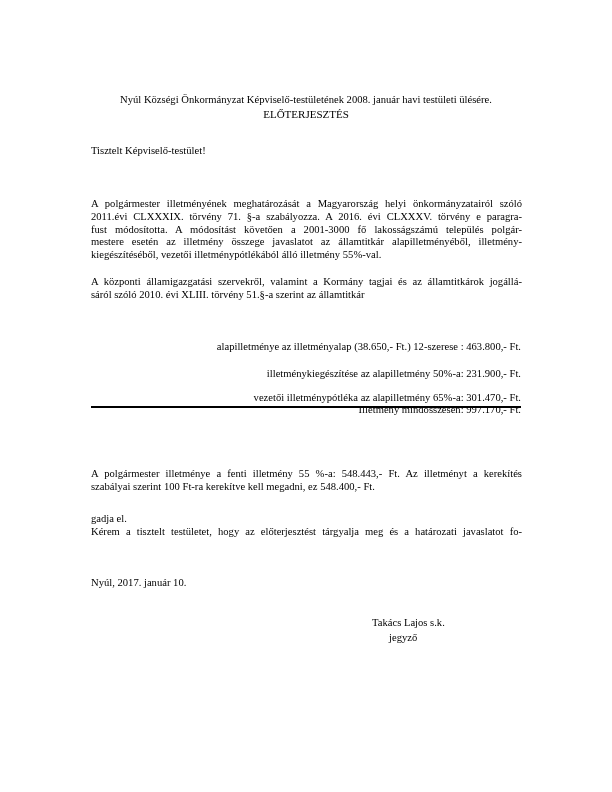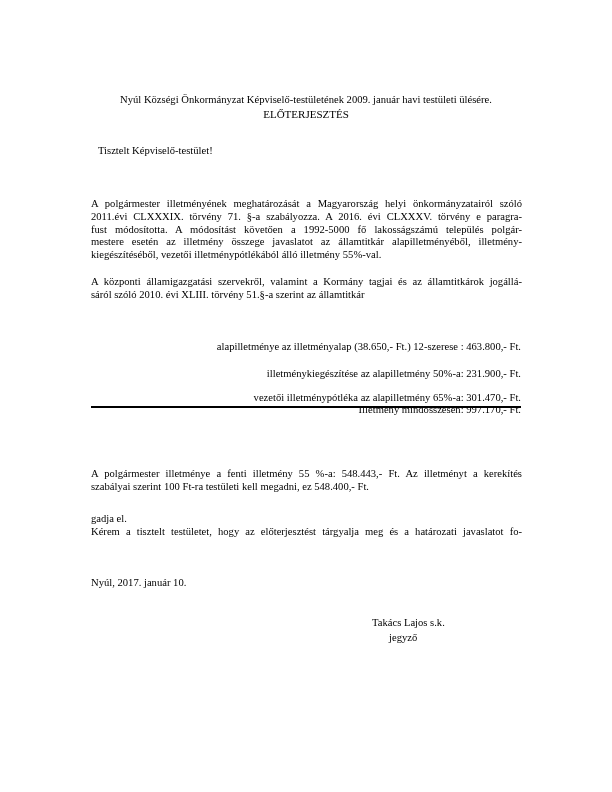--- a/index.html
+++ b/index.html
@@ -16,48 +16,48 @@
              line-height: 12.8px; white-space: nowrap; }
     .rule { position: absolute; left: 91px; width: 430px; top: 406px; height: 2px; background: #000; }
     .title { font-size: 11px; margin-top: 40px; }
   </style>
 </head>
 <body>
 
 <div class="page">
 
   <div class="line center title" style="top:68px;">ELŐTERJESZTÉS</div>
-  <div class="line center" style="top:94px;">Nyúl Községi Önkormányzat Képviselő-testületének 2009. január havi testületi ülésére.</div>
+  <div class="line center" style="top:94px;">Nyúl Községi Önkormányzat Képviselő-testületének 2008. január havi testületi ülésére.</div>
 
-  <div class="line" style="left:98px; top:145px;text-align:center;">Tisztelt Képviselő-testület!</div>
+  <div class="line" style="left:91px; top:145px;text-align:center;">Tisztelt Képviselő-testület!</div>
 
   <div class="para" style="top:198px;">
     <span class="ln">A polgármester illetményének meghatározását a Magyarország helyi önkormányzatairól szóló</span>
     <span class="ln">2011.évi CLXXXIX. törvény 71. §-a szabályozza. A 2016. évi CLXXXV. törvény e paragra-</span>
-    <span class="ln">fust módosította. A módosítást követően a 1992-5000 fő lakosságszámú település polgár-</span>
+    <span class="ln">fust módosította. A módosítást követően a 2001-3000 fő lakosságszámú település polgár-</span>
     <span class="ln">mestere esetén az illetmény összege javaslatot az államtitkár alapilletményéből, illetmény-</span>
     <span class="ln last">kiegészítéséből, vezetői illetménypótlékából álló illetmény 55%-val.</span>
   </div>
 
   <div class="para" style="top:276px;">
     <span class="ln">A központi államigazgatási szervekről, valamint a Kormány tagjai és az államtitkárok jogállá-</span>
     <span class="ln last">sáról szóló 2010. évi XLIII. törvény 51.§-a szerint az államtitkár</span>
   </div>
 
   <div class="right" style="top:341px;">alapilletménye az illetményalap (38.650,- Ft.) 12-szerese : 463.800,- Ft.</div>
   <div class="right" style="top:368px;text-align:right;">illetménykiegészítése az alapilletmény 50%-a: 231.900,- Ft.</div>
   <div class="right" style="top:392px;text-align:center;">vezetői illetménypótléka az alapilletmény 65%-a: 301.470,- Ft.</div>
 
   <div class="rule"></div>
 
   <div class="right" style="top:404px;">Illetmény mindösszesen: 997.170,- Ft.</div>
 
   <div class="para" style="top:468px;">
     <span class="ln">A polgármester illetménye a fenti illetmény 55 %-a: 548.443,- Ft.  Az illetményt a kerekítés</span>
-    <span class="ln last">szabályai szerint 100 Ft-ra testületi kell megadni, ez 548.400,- Ft.</span>
+    <span class="ln last">szabályai szerint 100 Ft-ra kerekítve kell megadni, ez 548.400,- Ft.</span>
   </div>
 
   <div class="para" style="top:513px;">
     <span class="ln last">gadja el.</span>
     <span class="ln">Kérem a tisztelt testületet, hogy az előterjesztést tárgyalja meg és a határozati javaslatot  fo-</span>
   </div>
 
   <div class="line" style="left:91px; top:577px;">Nyúl, 2017. január 10.</div>
 
   <div class="line" style="left:372px; top:617px;">Takács Lajos s.k.</div>

